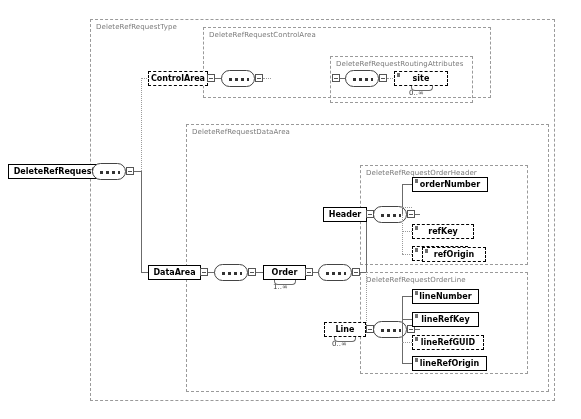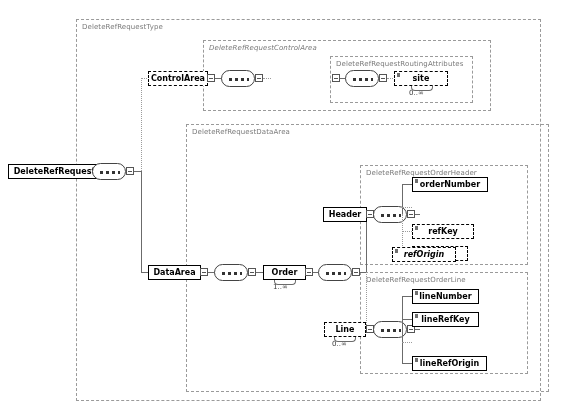--- a/index.html
+++ b/index.html
@@ -46,25 +46,25 @@
   .card{position:absolute;font-size:7px;color:#3a3a3a;white-space:nowrap;}
   
   .brace{position:absolute;height:4px;border:1px solid #6b6b6b;
          border-top:none;border-radius:0 0 4px 4px;}
 </style>
 </head>
 <body>
 
 <div id="canvas">
 
-  <div class="group" style="left:76px;top:19px;width:465px;height:382px;">
+  <div class="group" style="left:90px;top:19px;width:465px;height:382px;">
     <span class="glabel">DeleteRefRequestType</span>
   </div>
 
-  <div class="group" style="left:203px;top:40px;width:288px;height:71px;font-style:italic;">
+  <div class="group" style="left:203px;top:27px;width:288px;height:71px;">
     <span class="glabel">DeleteRefRequestControlArea</span>
   </div>
 
   <div class="group" style="left:330px;top:56px;width:143px;height:47px;">
     <span class="glabel">DeleteRefRequestRoutingAttributes</span>
   </div>
 
   <div class="group" style="left:186px;top:124px;width:363px;height:268px;">
     <span class="glabel">DeleteRefRequestDataArea</span>
   </div>
@@ -185,21 +185,21 @@
   <div class="node opt" style="left:412px;top:200px;width:56px;margin-top:46px;">
     <span class="marker"></span>
     <span>refKey</span>
   </div>
 
   <div class="node opt" style="left:412px;top:224px;width:62px;">
     <span class="marker"></span>
     <span>refKey</span>
   </div>
 
-  <div class="node opt" style="left:392px;top:247px;width:64px;font-style:italic;">
+  <div class="node opt" style="left:422px;top:247px;width:64px;">
     <span class="marker"></span>
     <span>refOrigin</span>
   </div>
 
   <div class="node opt" style="left:324px;top:322px;width:42px;">
     <span>Line</span>
   </div>
   <div class="expander" style="left:366px;top:325px;"></div>
   <div class="brace" style="left:334px;top:337px;width:20px;"></div>
   <div class="card" style="left:332px;top:340px;">0..∞</div>
@@ -221,19 +221,23 @@
   <div class="node req" style="left:412px;top:289px;width:67px;">
     <span class="marker"></span>
     <span>lineNumber</span>
   </div>
 
   <div class="node req" style="left:412px;top:312px;width:67px;">
     <span class="marker"></span>
     <span>lineRefKey</span>
   </div>
 
+  <div class="node opt" style="left:412px;top:335px;width:72px;">
+    <span class="marker"></span>
+    <span>lineRefGUID</span>
+  </div>
 
   <div class="node req" style="left:412px;top:356px;width:75px;">
     <span class="marker"></span>
     <span>lineRefOrigin</span>
   </div>
 
 </div>
 
 </body></html>

